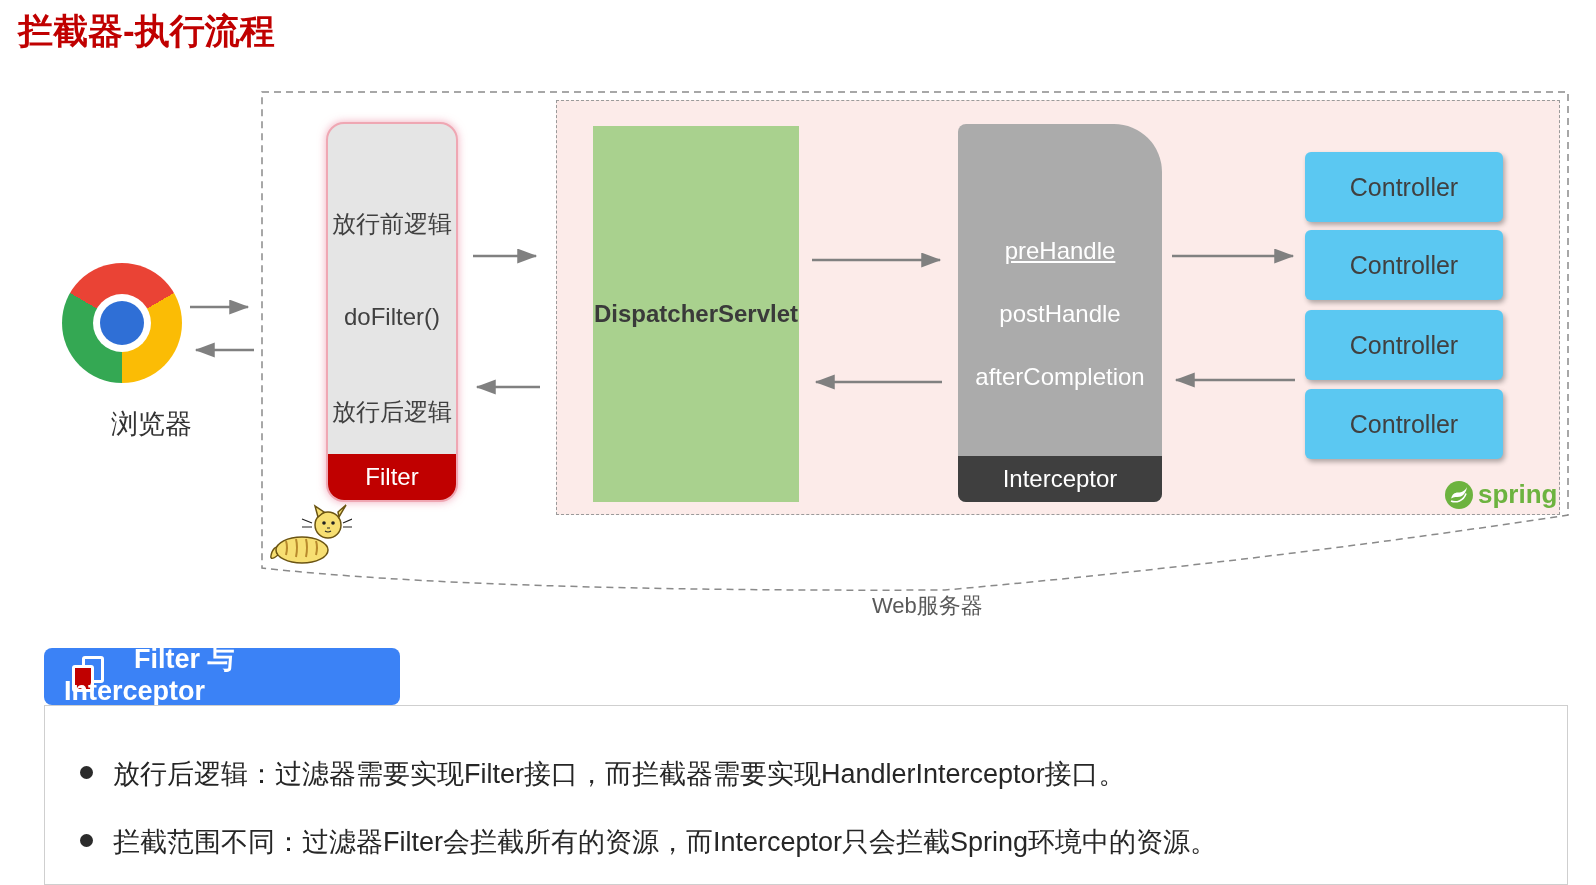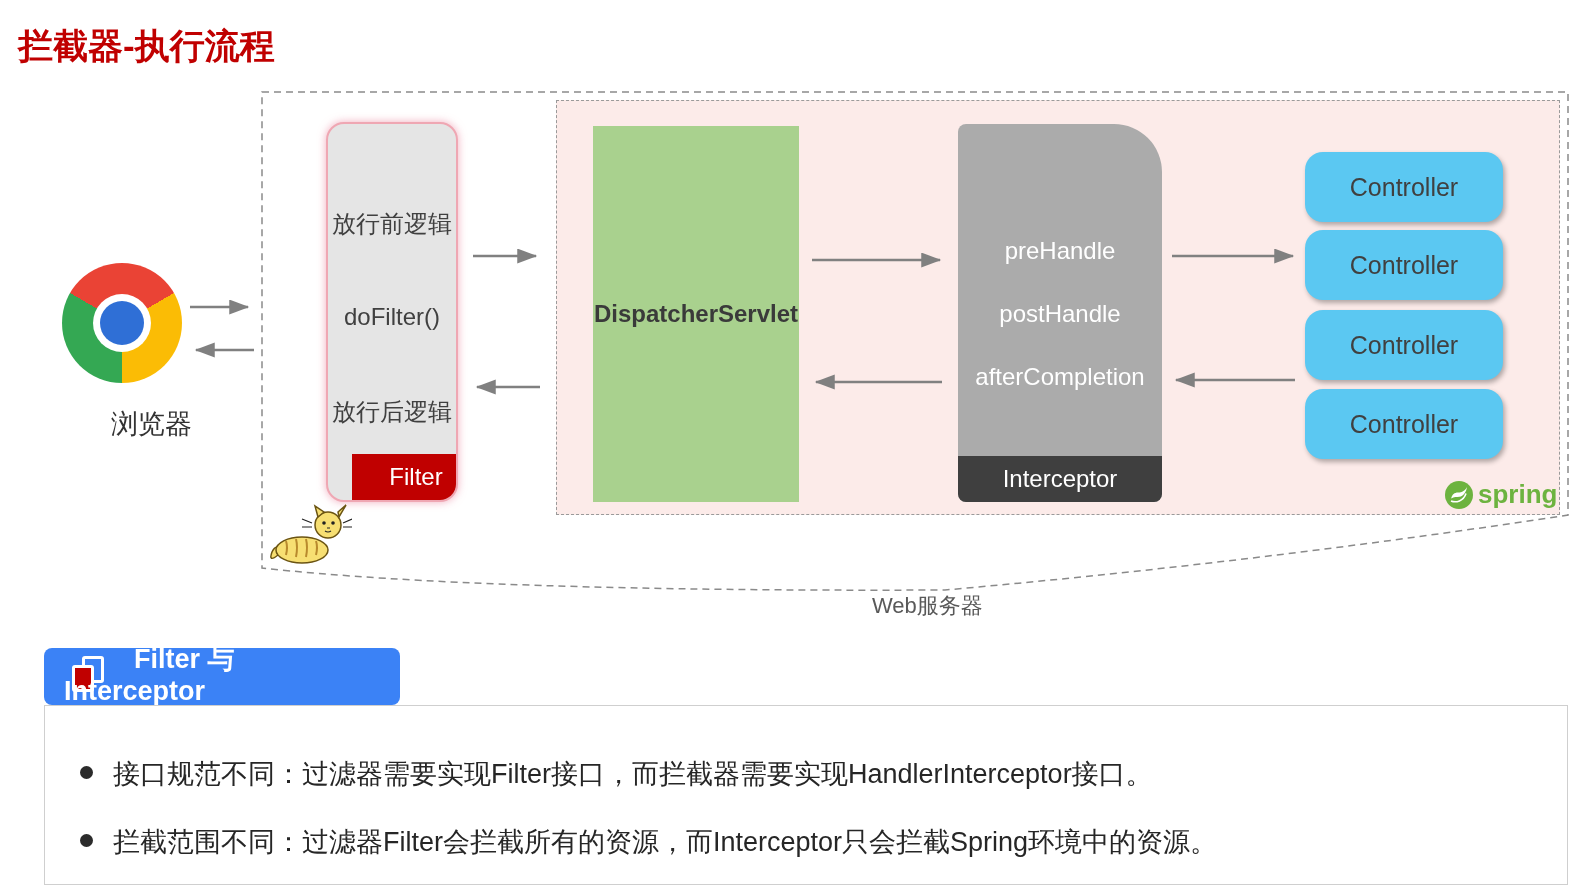--- a/index.html
+++ b/index.html
@@ -1,20 +1,20 @@
 <!DOCTYPE html>
 <html><head>
 <meta charset="utf-8">
 <style>
   * { margin:0; padding:0; box-sizing:border-box; }
   html,body { background:#fff; }
   body { font-family:"Liberation Sans", sans-serif; }
   .page { position:relative; width:1596px; height:885px; background:#fff; overflow:hidden; }
 
-  .page-title { position:absolute; left:18px; top:8px; font-size:35px; font-weight:bold; color:#C00000;margin-top:15px; }
+  .page-title { position:absolute; left:18px; top:8px; font-size:35px; font-weight:bold; color:#C00000; }
 
   
   .overlay { position:absolute; left:0; top:0; width:1596px; height:885px; z-index:10; pointer-events:none; }
 
   
   .chrome { position:absolute; left:62px; top:263px; width:120px; height:120px; border-radius:50%;
             background:conic-gradient(from -60deg, #EA4335 0 120deg, #FBBC05 0 240deg, #34A853 0 360deg); z-index:2; }
   .chrome-ring { position:absolute; left:50%; top:50%; width:58px; height:58px; margin:-29px 0 0 -29px;
                  background:#fff; border-radius:50%; }
   .chrome-center { position:absolute; left:50%; top:50%; width:44px; height:44px; margin:-22px 0 0 -22px;
@@ -22,39 +22,39 @@
   .browser-label { position:absolute; left:52px; top:394px; width:140px; text-align:right;
                    font-size:27px; color:#333; z-index:2;margin-top:12px; }
 
   
   .filter-box { position:absolute; left:326px; top:122px; width:132px; height:380px;
                 background:#e5e5e5; border:2px solid #EFA7B3; border-radius:18px;
                 box-shadow:0 0 9px rgba(238,146,168,.75); z-index:2; overflow:hidden; }
   .filter-step { position:absolute; left:0; width:100%; text-align:center; font-size:24px; color:#404040; }
   .filter-step.s0 { top:84px; } .filter-step.s1 { top:179px; } .filter-step.s2 { top:272px; }
   .filter-label { position:absolute; left:0; bottom:0; width:100%; height:46px; background:#C00000;
-                  color:#fff; font-size:24px; display:flex; align-items:center; justify-content:center;margin-left:24px; }
+                  color:#fff; font-size:24px; display:flex; align-items:center; justify-content:center; }
 
   
   .spring-box { position:absolute; left:556px; top:100px; width:1004px; height:415px;
                 background:#FCEBE9; border:1.5px dashed #9a9a9a; z-index:1; }
 
   .dispatcher { position:absolute; left:593px; top:126px; width:206px; height:376px; background:#A9D18E;
                 display:flex; align-items:center; justify-content:center; z-index:2;
                 font-size:24px; font-weight:bold; color:#3a3a3a; }
 
   .interceptor-box { position:absolute; left:958px; top:124px; width:204px; height:378px;
                      background:#ABABAB; border-radius:8px 48px 8px 8px; z-index:2; overflow:hidden; }
   .interceptor-method { position:absolute; left:0; width:100%; text-align:center; font-size:24px; color:#fff; }
-  .interceptor-method.m0 { top:113px; } .interceptor-method.m1 { top:176px; } .interceptor-method.m2 { top:239px; }
+  .interceptor-method.m0 { top:113px;text-decoration:underline; } .interceptor-method.m1 { top:176px; } .interceptor-method.m2 { top:239px; }
   .interceptor-label { position:absolute; left:0; bottom:0; width:100%; height:46px; background:#3F3F3F;
                        color:#fff; font-size:24px; display:flex; align-items:center; justify-content:center; }
 
   .controller { position:absolute; left:1305px; width:198px; height:70px; background:#5BC8F2;
-                border-radius:18px; box-shadow:2px 3px 5px rgba(0,0,0,.3); z-index:2;
+                border-radius:6px; box-shadow:2px 3px 5px rgba(0,0,0,.3); z-index:2;
                 display:flex; align-items:center; justify-content:center; font-size:25px; color:#404040; }
   .controller.c0 { top:152px; } .controller.c1 { top:230px; } .controller.c2 { top:310px; } .controller.c3 { top:389px; }
 
   .spring-logo { position:absolute; left:1444px; top:479px; z-index:3; display:flex; align-items:center; gap:4px; }
   .spring-logo span { font-size:26px; font-weight:bold; color:#6DB33F; }
 
   .tomcat { position:absolute; left:266px; top:503px; z-index:11; }
 
   .server-label { position:absolute; left:872px; top:591px; font-size:22px; color:#595959; z-index:2; }
 
@@ -159,20 +159,20 @@
     <div class="copy-icon">
       <div class="copy-back"></div>
       <div class="copy-front"></div>
     </div>
     <div class="banner-line1">Filter 与</div>
     <div class="banner-line2">Interceptor</div>
   </div>
 
   <div class="bullet-row b0">
     <div class="bullet-dot"></div>
-    <div class="bullet-text">接口规范不同：过滤器需要实现Filter接口，而拦截器需要实现HandlerInterceptor接口。</div>
+    <div class="bullet-text">放行后逻辑：过滤器需要实现Filter接口，而拦截器需要实现HandlerInterceptor接口。</div>
   </div>
   <div class="bullet-row b1">
     <div class="bullet-dot"></div>
     <div class="bullet-text">拦截范围不同：过滤器Filter会拦截所有的资源，而Interceptor只会拦截Spring环境中的资源。</div>
   </div>
 
 </div>
 
 </body></html>

